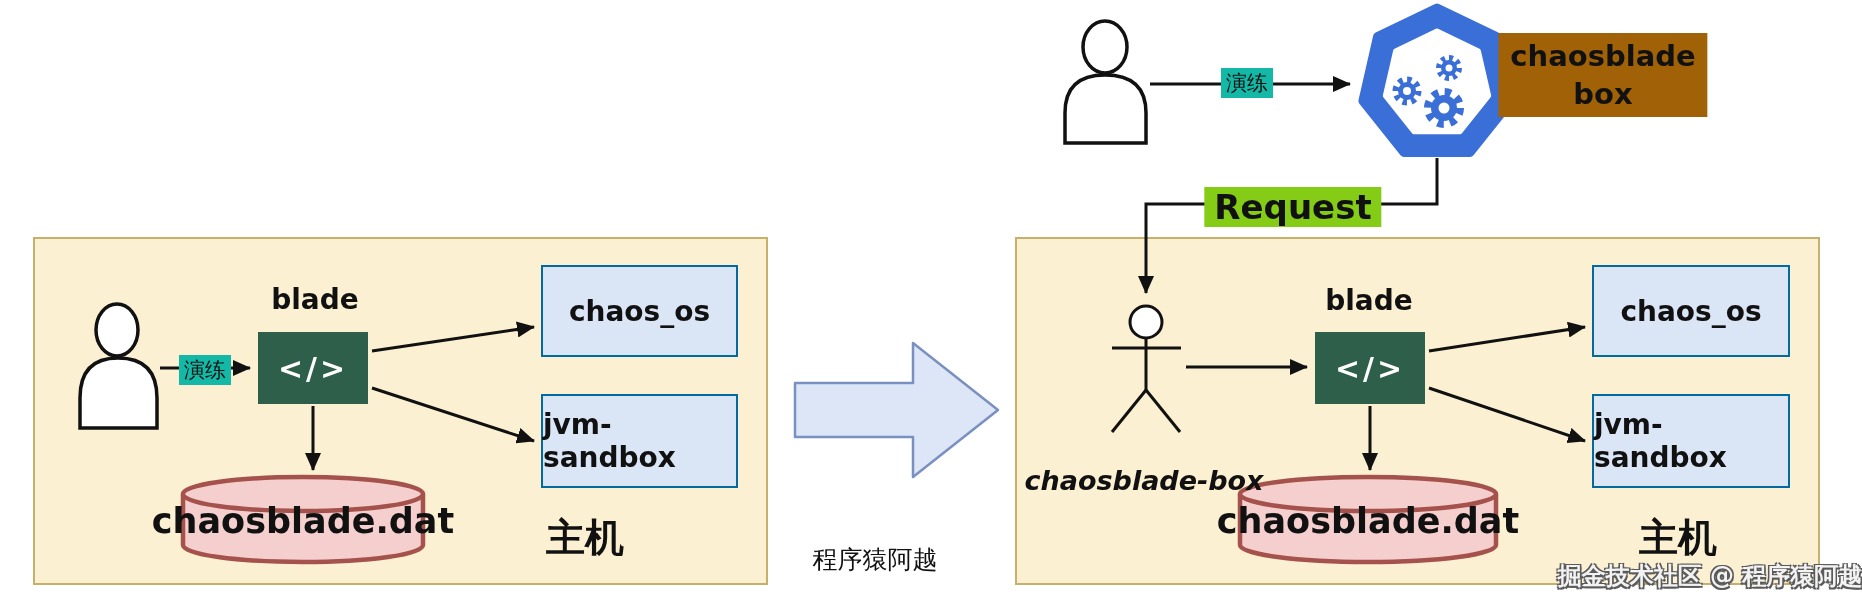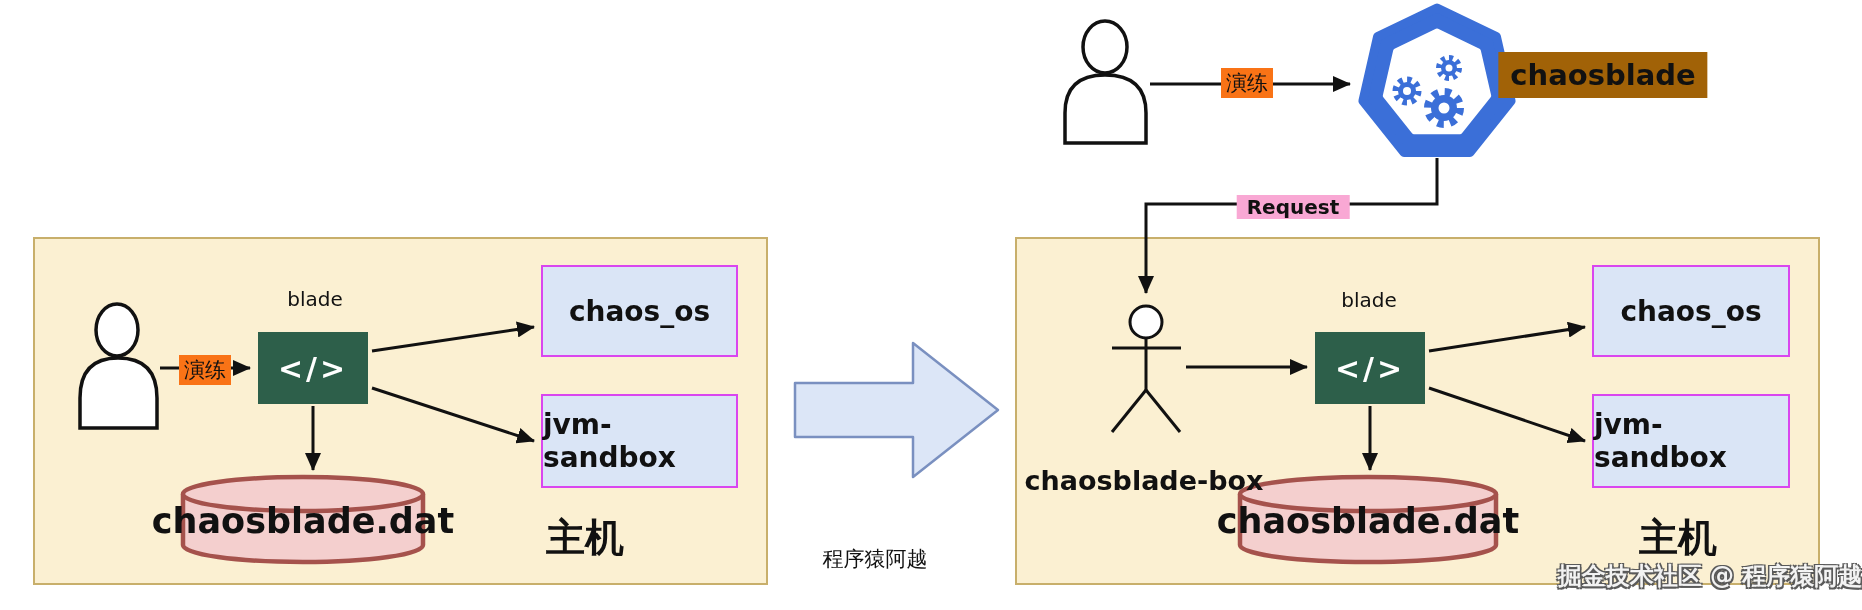--- a/index.html
+++ b/index.html
@@ -4,39 +4,39 @@
 <style>
   html,body{margin:0;padding:0;background:#ffffff;}
   .canvas{
     position:relative;width:1862px;height:610px;background:#ffffff;
     font-family:"DejaVu Sans",sans-serif;color:#111;overflow:hidden;
   }
   .panel{
     position:absolute;background:#FBF0D2;border:2px solid #C8AF6B;box-sizing:border-box;z-index:1;
   }
   .target-box{
-    position:absolute;background:#DAE5F6;border:2px solid #d946ef;box-sizing:border-box;
+    position:absolute;background:#DAE5F6;border:2px solid #0369a1;box-sizing:border-box;
     display:flex;align-items:center;justify-content:center;
     font-size:28px;font-weight:600;z-index:2;
   }
   .code-box{
     position:absolute;background:#2D5F4A;box-sizing:border-box;
     display:flex;align-items:center;justify-content:center;
     color:#fff;font-size:30px;font-weight:700;letter-spacing:3px;z-index:2;
   }
   .svg-layer{position:absolute;left:0;top:0;z-index:3;pointer-events:none;}
   .lbl{position:absolute;transform:translate(-50%,-50%);white-space:nowrap;z-index:4;}
-  .lbl-title{font-size:20px;font-weight:400;}
-  .lbl-drill{font-size:21px;background:#f97316;padding:1px 5px;}
-  .lbl-request{font-size:20px;font-weight:600;background:#f9a8d4;padding:0 10px;}
+  .lbl-title{font-size:28px;font-weight:700;}
+  .lbl-drill{font-size:21px;background:#14b8a6;padding:1px 5px;}
+  .lbl-request{font-size:34px;font-weight:600;background:#84cc16;padding:0 10px;}
   .lbl-logo{font-size:29px;font-weight:600;text-align:center;line-height:38px;background:#a16207;padding:4px 12px;}
-  .lbl-agent{font-size:27px;font-weight:600;text-align:center;line-height:38px;}
+  .lbl-agent{font-size:27px;font-weight:600;text-align:center;line-height:38px;font-style:italic;}
   .lbl-host{font-size:39px;font-weight:600;}
   .lbl-ds{font-size:35px;font-weight:600;}
-  .lbl-credit{font-size:21px;text-align:right;}
+  .lbl-credit{font-size:25px;text-align:right;}
   .lbl-watermark{
     font-size:24px;font-weight:700;color:rgba(255,255,255,0.92);
     text-shadow:-1.5px -1.5px 0 #5a5a5a,1.5px -1.5px 0 #5a5a5a,-1.5px 1.5px 0 #5a5a5a,1.5px 1.5px 0 #5a5a5a;
   }
 </style>
 </head>
 <body>
 
 <div class="canvas">
 
@@ -137,20 +137,21 @@
   <div class="lbl lbl-title" style="left:315px;top:299px;">blade</div>
   <div class="lbl lbl-drill" style="left:205px;top:370px;">演练</div>
   <div class="lbl lbl-ds" style="left:303px;top:521px;">chaosblade.dat</div>
   <div class="lbl lbl-host" style="left:585px;top:538px;">主机</div>
 
   <div class="lbl lbl-credit" style="left:875px;top:559px;">程序猿阿越</div>
 
   <div class="lbl lbl-drill" style="left:1247px;top:83px;">演练</div>
   <div class="lbl lbl-logo" style="left:1603px;top:75px;">
     <div>chaosblade</div>
+    <div>box</div>
   </div>
   <div class="lbl lbl-request" style="left:1293px;top:207px;">Request</div>
 
   <div class="lbl lbl-agent" style="left:1144px;top:481px;">
     <div>chaosblade-box</div>
   </div>
   <div class="lbl lbl-title" style="left:1369px;top:300px;">blade</div>
   <div class="lbl lbl-ds" style="left:1368px;top:521px;">chaosblade.dat</div>
   <div class="lbl lbl-host" style="left:1678px;top:538px;">主机</div>
 

